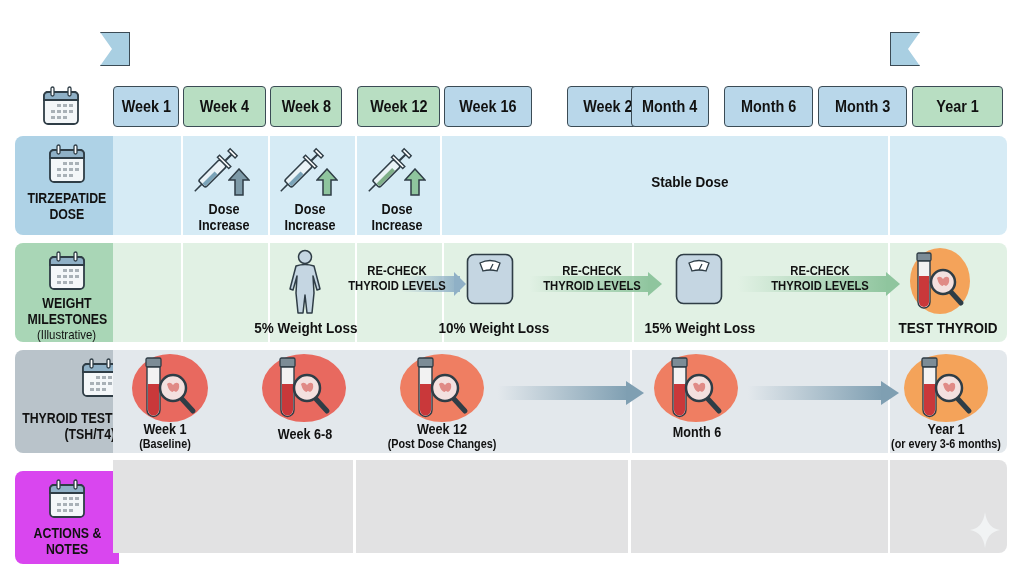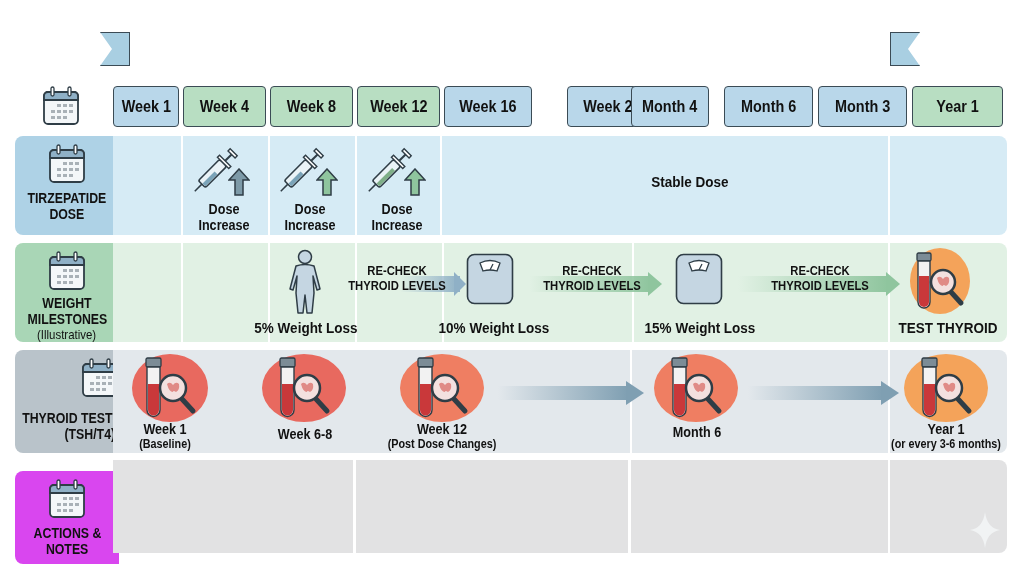--- a/index.html
+++ b/index.html
@@ -61,21 +61,21 @@
       <rect x="21" y="30" width="4" height="3"></rect>
     </g>
 </svg>
 
 <div class="col-hdr blue" style="left:113px;width:66px;">
     <span>Week 1</span>
   </div>
 <div class="col-hdr green" style="left:183px;width:83px;">
     <span>Week 4</span>
   </div>
-<div class="col-hdr green" style="left:270px;width:83px;">
+<div class="col-hdr green" style="left:270px;width:72px;">
     <span>Week 8</span>
   </div>
 <div class="col-hdr green" style="left:357px;width:83px;">
     <span>Week 12</span>
   </div>
 <div class="col-hdr blue" style="left:444px;width:88px;text-align:center;">
     <span>Week 16</span>
   </div>
 <div class="col-hdr blue" style="left:567px;width:89px;">
     <span>Week 20</span>

